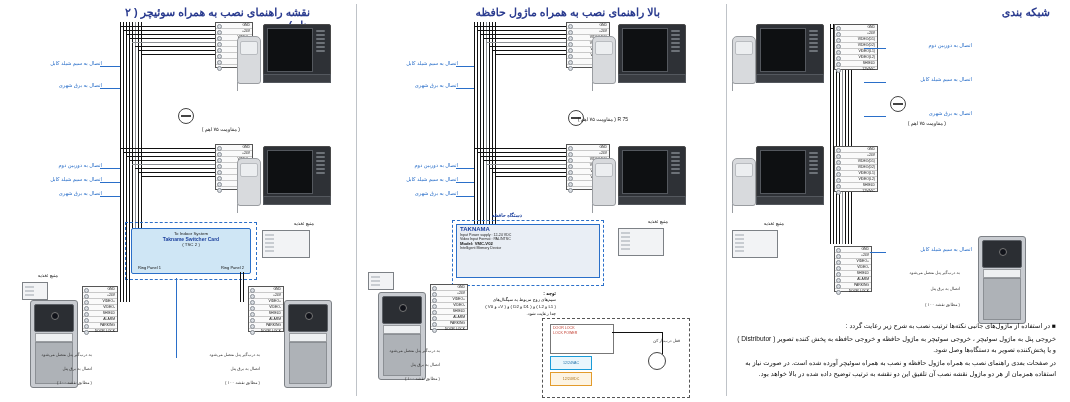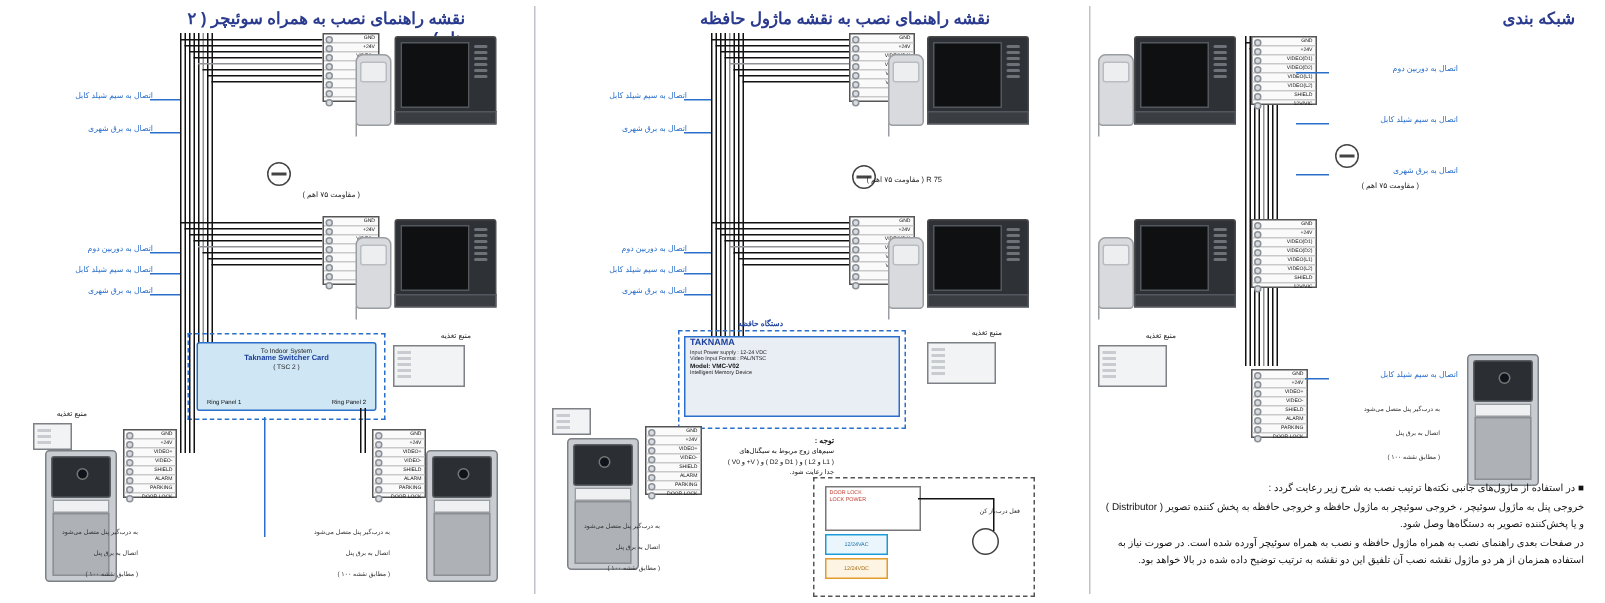--- a/index.html
+++ b/index.html
@@ -68,21 +68,21 @@
   .note .bull{color:#111;}
   .vline{position:absolute;width:1px;background:#bfc3c8;}
   .lockbox{position:absolute;border:1px dashed #555;background:#fff;}
 </style>
 </head>
 <body>
 
 <div class="page">
 
   <div class="abs ttl fa" style="left:110px;top:6px;width:200px;">نقشه راهنمای نصب به همراه سوئیچر ( ۲ پنل )</div>
-  <div class="abs ttl fa" style="left:460px;top:6px;width:200px;">نقشه راهنمای نصب به نقشه ماژول حافظه</div>
+  <div class="abs ttl fa" style="left:460px;top:6px;width:200px;">بالا راهنمای نصب به همراه ماژول حافظه</div>
   <div class="abs ttl fa" style="left:940px;top:6px;width:110px;">شبکه بندی</div>
 
   <div class="vline" style="left:356px;top:4px;height:392px;"></div>
   <div class="vline" style="left:726px;top:4px;height:392px;"></div>
 
   <div class="abs" style="left:0;top:0;width:356px;height:402px;">
 
     <div class="w wv" style="left:120px;top:22px;height:250px;"></div>
     <div class="w wv" style="left:123px;top:22px;height:250px;"></div>
     <div class="w wv" style="left:126px;top:22px;height:250px;"></div>

